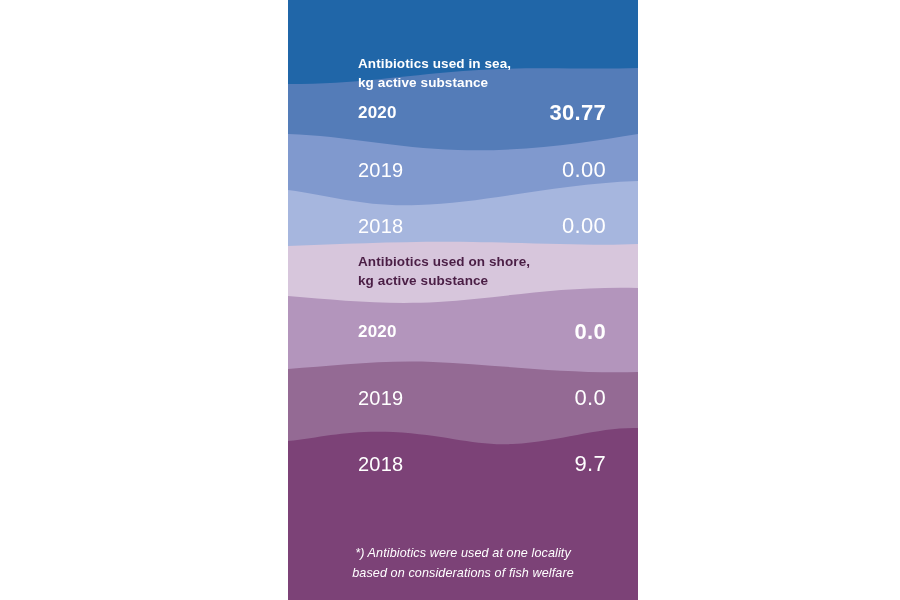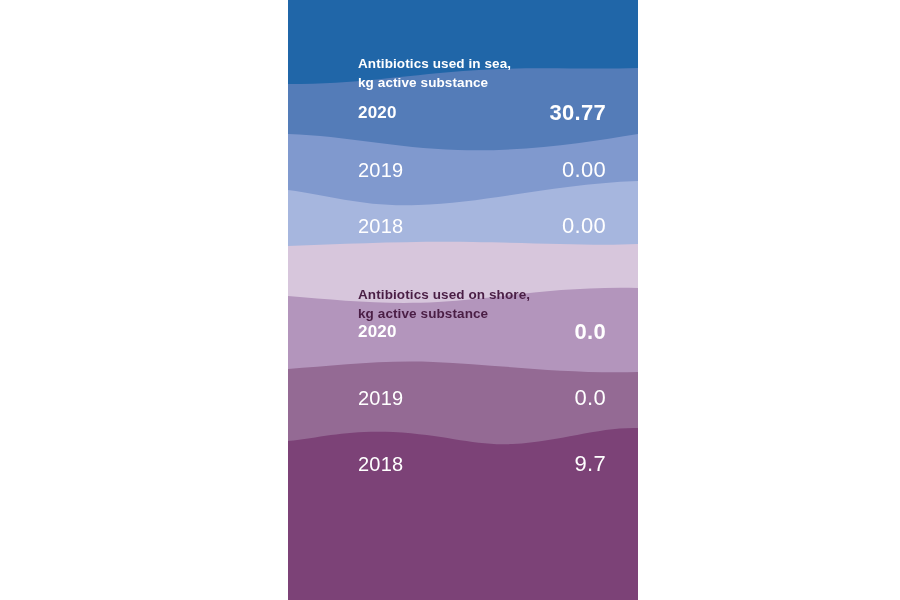--- a/index.html
+++ b/index.html
@@ -43,21 +43,21 @@
     z-index: 5;
   }
   .heading {
     font-size: 13.5px;
     font-weight: bold;
     line-height: 1.42;
     letter-spacing: 0.1px;
     white-space: pre-line;
   }
   .heading.sea   { color: #ffffff; }
-  .heading.shore { color: #4a1e45; margin-top: 33px; }
+  .heading.shore { color: #4a1e45; }
 
   .row {
     position: absolute;
     left: 0;
     width: 378px;
     height: 34px;
     display: flex;
     align-items: center;
     color: #ffffff;
     z-index: 5;
@@ -141,15 +141,17 @@
     </div>
     <div class="row" style="top:381px;">
       <span class="year">2019</span>
       <span class="val">0.0</span>
     </div>
     <div class="row" style="top:447px;">
       <span class="year">2018</span>
       <span class="val">9.7</span>
     </div>
 
+    <div class="footnote" style="top:544px;">*) Antibiotics were used at one locality
+based on considerations of fish welfare</div>
 
   </div>
 </div>
 
 </body></html>

